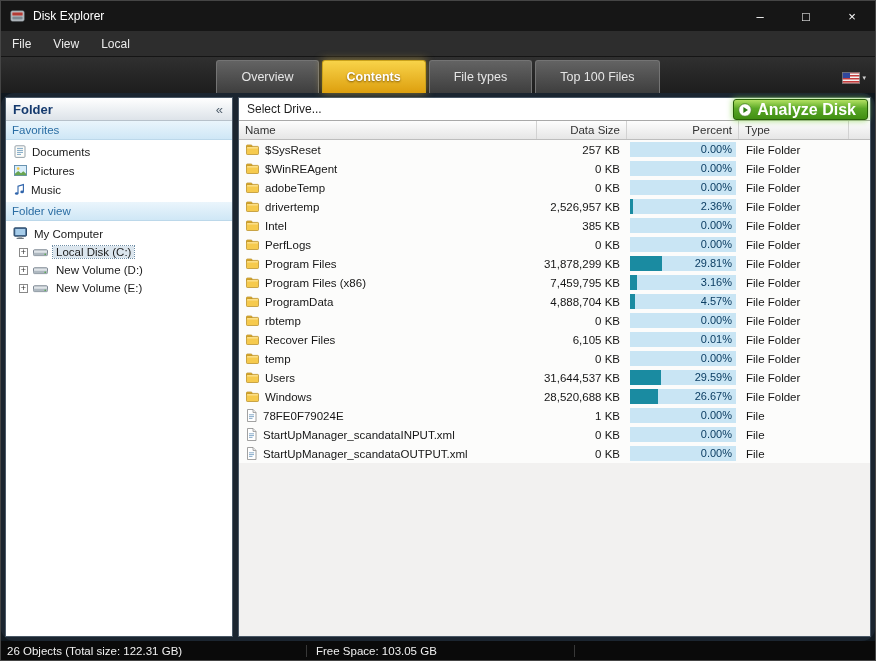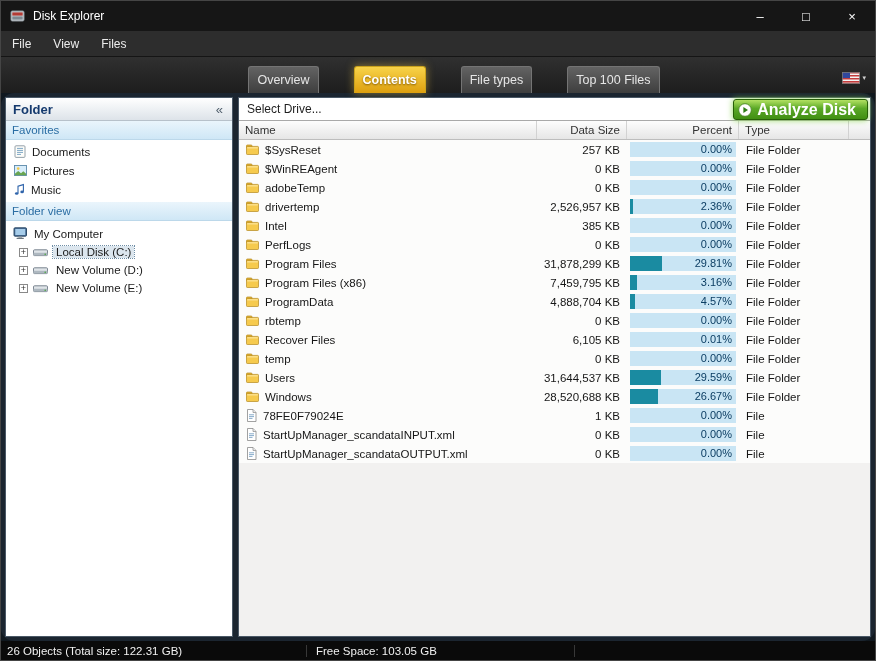--- a/index.html
+++ b/index.html
@@ -14,21 +14,21 @@
   .win-controls{margin-left:auto;display:flex;height:100%;}
   .win-btn{width:46px;height:100%;border:none;background:transparent;color:#fff;font-size:13px;font-family:"Liberation Sans",sans-serif;}
 
   
   .menubar{height:26px;flex:none;background:#2d2d2d;border-bottom:1px solid #151515;display:flex;align-items:center;}
   .menu-item{color:#ececec;font-size:12px;padding:5px 11px;}
 
   
   .tabrow{height:36px;flex:none;background:linear-gradient(#303030,#1d1d1d);position:relative;display:flex;align-items:flex-end;}
   .tabs{display:flex;gap:3px;margin:0 auto;}
-  .tab{height:27px;display:flex;align-items:center;padding:0 8px;font-size:12.5px;color:#e6e6e6;background:linear-gradient(#636363,#3e3e3e);border:1px solid #747474;border-bottom:none;border-radius:3px 3px 0 0;margin-left:32px;}
+  .tab{height:33px;display:flex;align-items:center;padding:0 24px;font-size:12.5px;color:#e6e6e6;background:linear-gradient(#636363,#3e3e3e);border:1px solid #747474;border-bottom:none;border-radius:3px 3px 0 0;}
   .tab.active{background:linear-gradient(#f8d349,#dd9f0e);border-color:#caa21c;color:#fff;font-weight:bold;text-shadow:0 1px 2px rgba(110,75,0,.85);box-shadow:0 0 9px rgba(248,205,70,.5);}
   .lang{position:absolute;right:9px;bottom:9px;display:flex;align-items:center;gap:2px;}
   .lang .icon{line-height:0;}
   .lang-caret{color:#cfcfcf;font-size:7px;}
 
   
   .content{flex:1;min-height:0;display:flex;gap:5px;padding:4px;background:#1b2530;border-radius:13px;}
 
   
   .sidebar{width:228px;flex:none;background:#fff;border:1px solid #4a5866;display:flex;flex-direction:column;}
@@ -96,21 +96,21 @@
     <div class="win-controls">
       <button class="win-btn">–</button>
       <button class="win-btn">□</button>
       <button class="win-btn">×</button>
     </div>
   </div>
 
   <div class="menubar">
     <span class="menu-item">File</span>
     <span class="menu-item">View</span>
-    <span class="menu-item">Files</span>
+    <span class="menu-item">Local</span>
   </div>
 
   <div class="tabrow">
     <div class="tabs" id="tabs">
         <div class="tab">Overview</div>
         <div class="tab active">Contents</div>
         <div class="tab">File types</div>
         <div class="tab">Top 100 Files</div>
       </div>
     <div class="lang">

